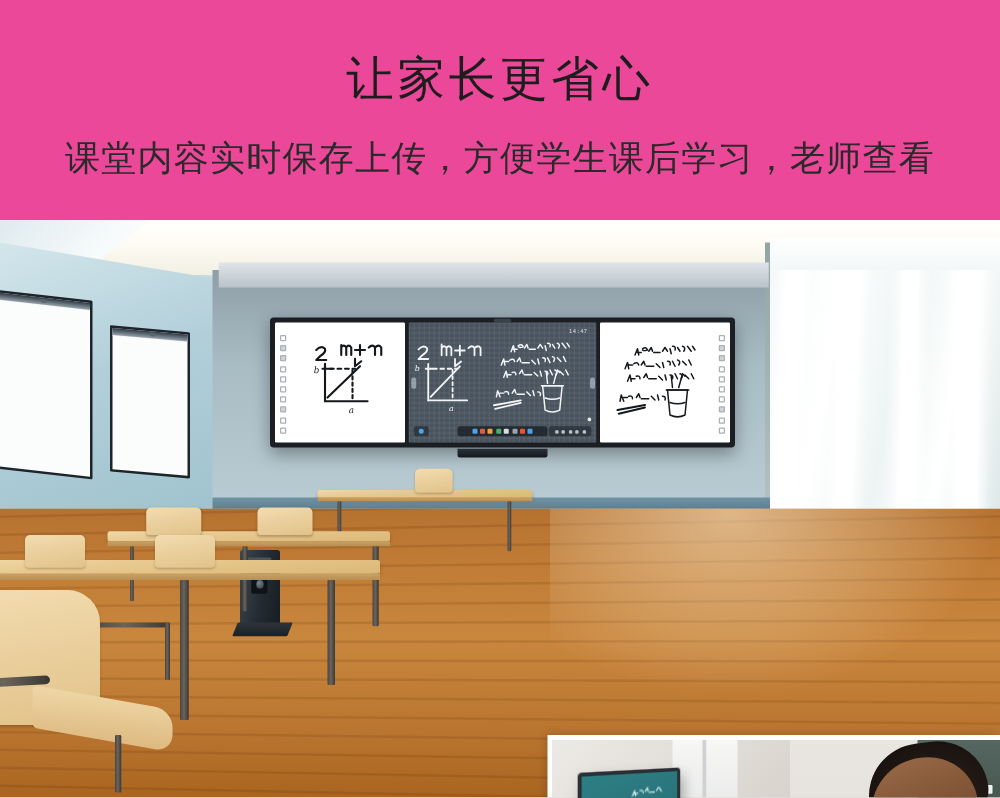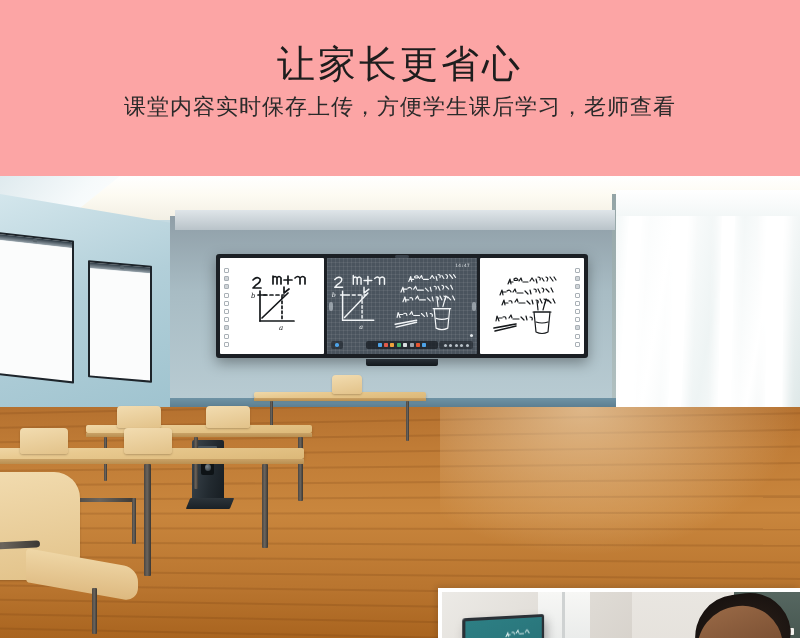--- a/index.html
+++ b/index.html
@@ -4,29 +4,29 @@
 <style>
   * { margin:0; padding:0; box-sizing:border-box; }
   body {
     width:800px; height:638px; overflow:hidden;
     background:#ffffff;
     font-family:"Liberation Serif", "DejaVu Serif", serif;
     position:relative;
   }
 
   
-  .header { width:800px; height:176px; background:#fca5a5; position:relative; }
+  .header { width:800px; height:176px; background:#ec4899; position:relative; }
   .page-title {
     position:absolute; top:42px; left:0; width:800px;
     text-align:center; font-size:38px; letter-spacing:3px;
     color:#1d1d1d; font-weight:400; line-height:1.2;
   }
   .page-subtitle {
-    position:absolute; top:92px; left:0; width:800px;
-    text-align:center; font-size:22px; letter-spacing:1px;
+    position:absolute; top:108px; left:0; width:800px;
+    text-align:center; font-size:28px; letter-spacing:1px;
     color:#2a2a2a; font-weight:400;
   }
 
   
   .scene { position:absolute; top:176px; left:0; width:800px; height:462px; overflow:hidden; background:#c6dbe2; }
 
   
   .ceiling {
     position:absolute; top:0; left:0; width:800px; height:44px;
     background:linear-gradient(180deg,#ffffff 0%,#fdfbf2 45%,#f2efe4 100%);

